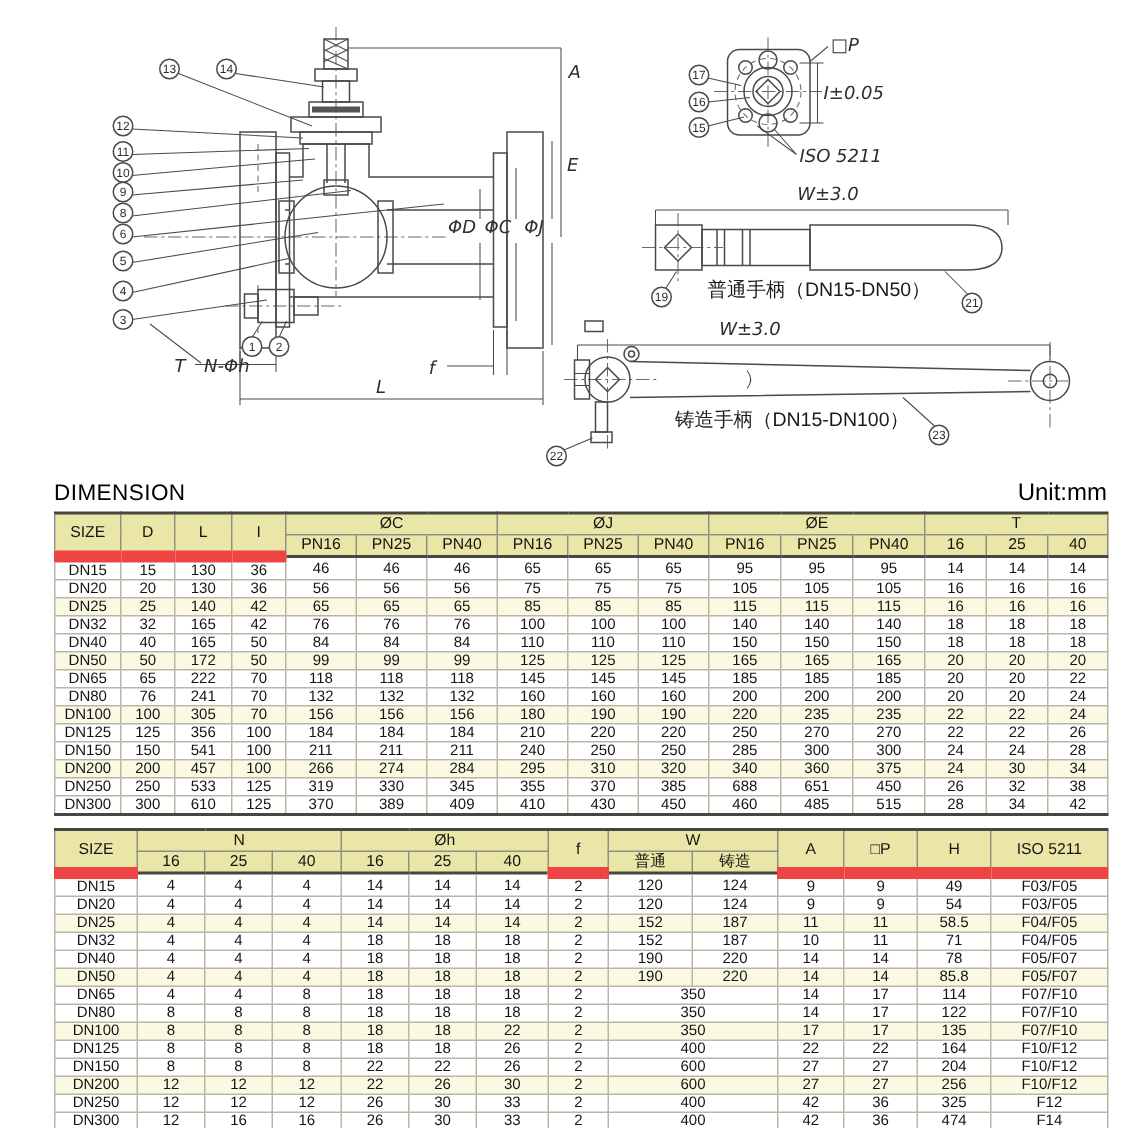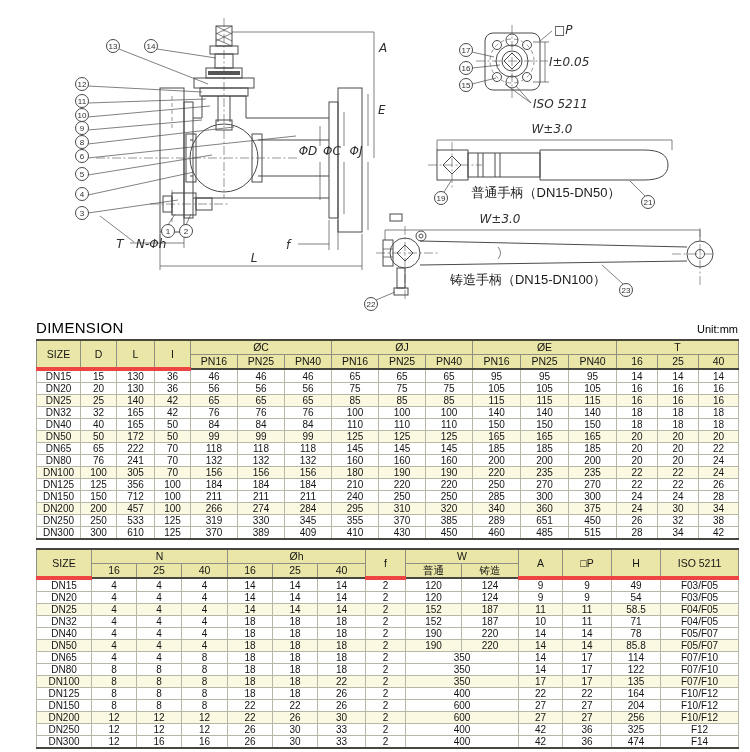--- a/index.html
+++ b/index.html
@@ -14,31 +14,31 @@
   svg text{fill:#2e2e2e;}
   .num{font-family:"Liberation Sans",sans-serif;font-size:8px;text-anchor:middle;}
   .dim{font-family:"DejaVu Sans",sans-serif;font-style:italic;font-size:12px;}
   .dimm{text-anchor:middle;}
   .cap{font-family:"Liberation Sans",sans-serif;font-size:13px;text-anchor:middle;fill:#1a1a1a;}
   .co{fill:#fff;stroke:#4a4a4a;stroke-width:1;}
 
   
   .dim-head{width:702px;margin:3px 0 3px 36px;display:flex;justify-content:space-between;align-items:baseline;}
   .dh-title{font-size:15px;color:#000;letter-spacing:.3px;text-align:center;}
-  .dh-unit{font-size:11px;color:#000;}
+  .dh-unit{font-size:16px;color:#000;}
 
   
   .tbl{border-collapse:collapse;table-layout:fixed;width:702px;margin-left:36px;
        text-align:center;color:#141414;
        border-left:1px solid #8f8f82;border-right:1px solid #8f8f82;
        border-top:2px solid #474740;border-bottom:2px solid #474740;}
   .tbl th{background:#e9e6a7;font-weight:normal;font-size:10.5px;height:13px;line-height:13px;
           padding:0;border:1px solid #8f8f82;}
   .tbl thead tr:last-child th{border-bottom:2px solid #474740;}
-  .tbl thead th[rowspan]{border-bottom:4px solid #ef4444;}
+  .tbl thead th[rowspan]{border-bottom:8px solid #ef4444;}
   .tbl td{font-size:10px;height:11px;line-height:11px;padding:0;border:1px solid #b7b7a8;background:#fff;}
   .tbl tr.alt td{background:#fbf9e1;}
   .tbl2{margin-top:8px;}
 </style>
 </head>
 <body>
 
 <div class="page">
 
   
@@ -440,21 +440,21 @@
           <td>250</td>
           <td>270</td>
           <td>270</td>
           <td>22</td>
           <td>22</td>
           <td>26</td>
         </tr>
         <tr>
           <td>DN150</td>
           <td>150</td>
-          <td>712</td>
+          <td>541</td>
           <td>100</td>
           <td>211</td>
           <td>211</td>
           <td>211</td>
           <td>240</td>
           <td>250</td>
           <td>250</td>
           <td>285</td>
           <td>300</td>
           <td>300</td>
@@ -484,21 +484,21 @@
           <td>DN250</td>
           <td>250</td>
           <td>533</td>
           <td>125</td>
           <td>319</td>
           <td>330</td>
           <td>345</td>
           <td>355</td>
           <td>370</td>
           <td>385</td>
-          <td>289</td>
+          <td>688</td>
           <td>651</td>
           <td>450</td>
           <td>26</td>
           <td>32</td>
           <td>38</td>
         </tr>
         <tr>
           <td>DN300</td>
           <td>300</td>
           <td>610</td>

